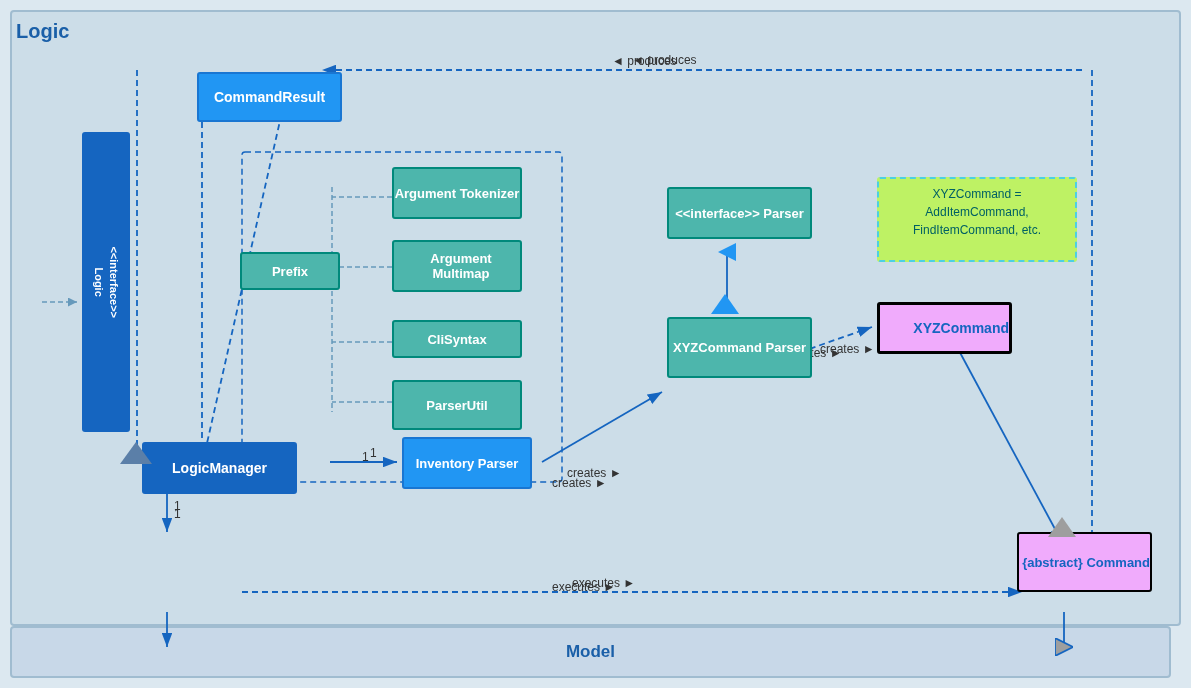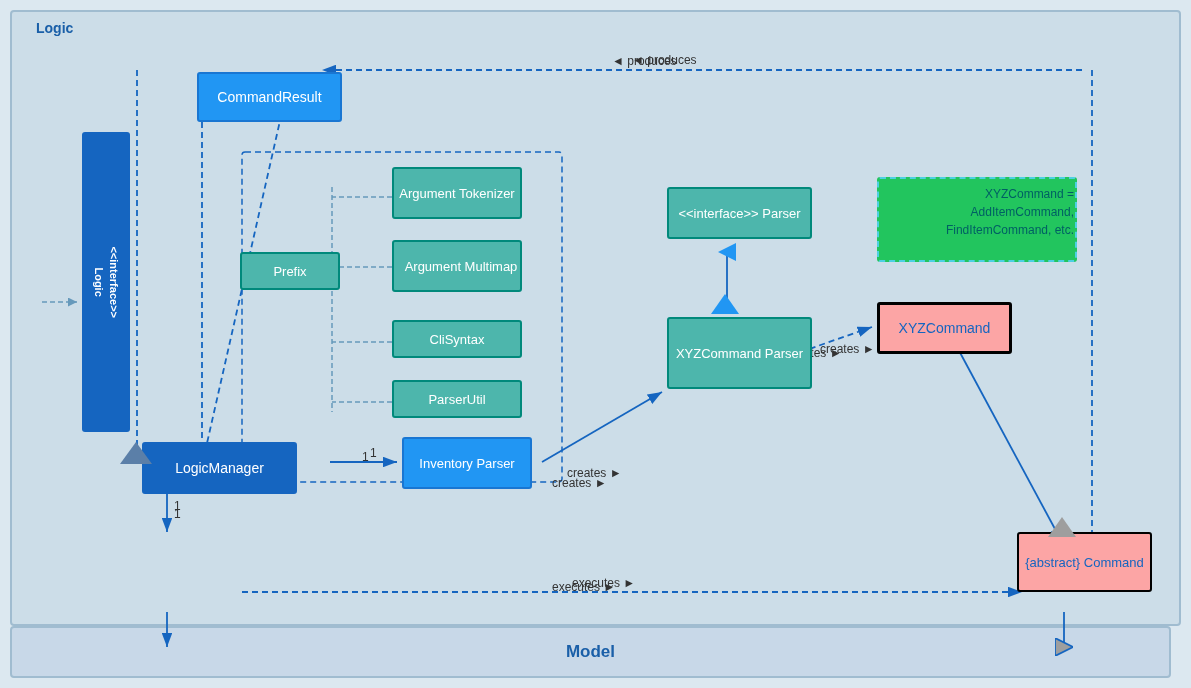--- a/index.html
+++ b/index.html
@@ -25,22 +25,22 @@
       background: #ccdde8;
       border: 2px solid #a0bcd0;
       margin: 10px 10px 0 10px;
       border-radius: 4px;
       position: relative;
     }
 
     .logic-label {
       position: absolute;
       top: 8px;
-      left: 24px;
-      font-size: 14px;
+      left: 4px;
+      font-size: 20px;
       font-weight: bold;
       color: #1a5fa8;
     }
 
     .model-bar {
       background: #c8d8e8;
       border: 2px solid #a0bcd0;
       margin: 0 20px 10px 10px;
       border-radius: 4px;
       height: 52px;
@@ -57,21 +57,21 @@
 
     
     .box {
       position: absolute;
       border-radius: 3px;
       display: flex;
       align-items: center;
       justify-content: center;
       text-align: center;
       font-size: 13px;
-      font-weight: normal;
+      font-weight: bold;
     }
 
     .box-dark-blue {
       background: #1565c0;
       color: white;
       border: 2px solid #1565c0;
     }
 
     .box-medium-blue {
       background: #2196f3;
@@ -79,32 +79,33 @@
       border: 2px solid #1976d2;
     }
 
     .box-teal {
       background: #4db6ac;
       color: white;
       border: 2px solid #00897b;
     }
 
     .box-outline-blue {
-      background: #fca5a5;
+      background: #f0abfc;
       color: #1565c0;
       border: 3px solid #000000;
+      justify-content: flex-end;
     }
 
     .box-light-teal {
-      background: #22c55e;
+      background: #bef264;
       color: #006064;
       border: 2px dashed #4dd0e1;
       font-weight: normal;
       font-size: 12px;
-      text-align: right;
+      text-align: center;
       padding: 6px 1px;
       border-radius: 3px;
     }
 
     
     .interface-box-vertical {
       position: absolute;
       background: #1565c0;
       color: white;
       font-size: 11px;
@@ -257,39 +258,39 @@
     </div>
 
     <div class="box box-teal" style="left:228px; top:240px; width:100px; height:38px;">
       <span>Prefix</span>
     </div>
 
     <div class="box box-teal" style="left:380px; top:308px; width:130px; height:38px;">
       <span>CliSyntax</span>
     </div>
 
-    <div class="box box-teal" style="left:380px; top:368px; width:130px; height:38px;">
+    <div class="box box-teal" style="left:380px; top:368px; width:130px; height:50px;">
       <span>ParserUtil</span>
     </div>
 
     <div class="box box-dark-blue" style="left:130px; top:430px; width:155px; height:52px; font-size:14px;">
       <span>LogicManager</span>
     </div>
 
     <div class="box box-medium-blue" style="left:390px; top:425px; width:130px; height:52px;">
       <span>Inventory
 Parser</span>
     </div>
 
     <div class="box box-teal" style="left:655px; top:175px; width:145px; height:52px; font-size:13px;">
       <span>&lt;&lt;interface&gt;&gt;
 Parser</span>
     </div>
 
-    <div class="box box-teal" style="left:655px; top:305px; width:145px; height:72px; font-size:13px;">
+    <div class="box box-teal" style="left:655px; top:305px; width:145px; height:61px; font-size:13px;">
       <span>XYZCommand
 Parser</span>
     </div>
 
     <div class="box box-outline-blue" style="left:865px; top:290px; width:135px; height:52px; font-size:14px; border-width:3px;">
       <span>XYZCommand</span>
     </div>
 
     <div class="box box-outline-blue" style="left:1005px; top:520px; width:135px; height:60px; font-size:13px; border-width:2px;">
       <span>{abstract}

